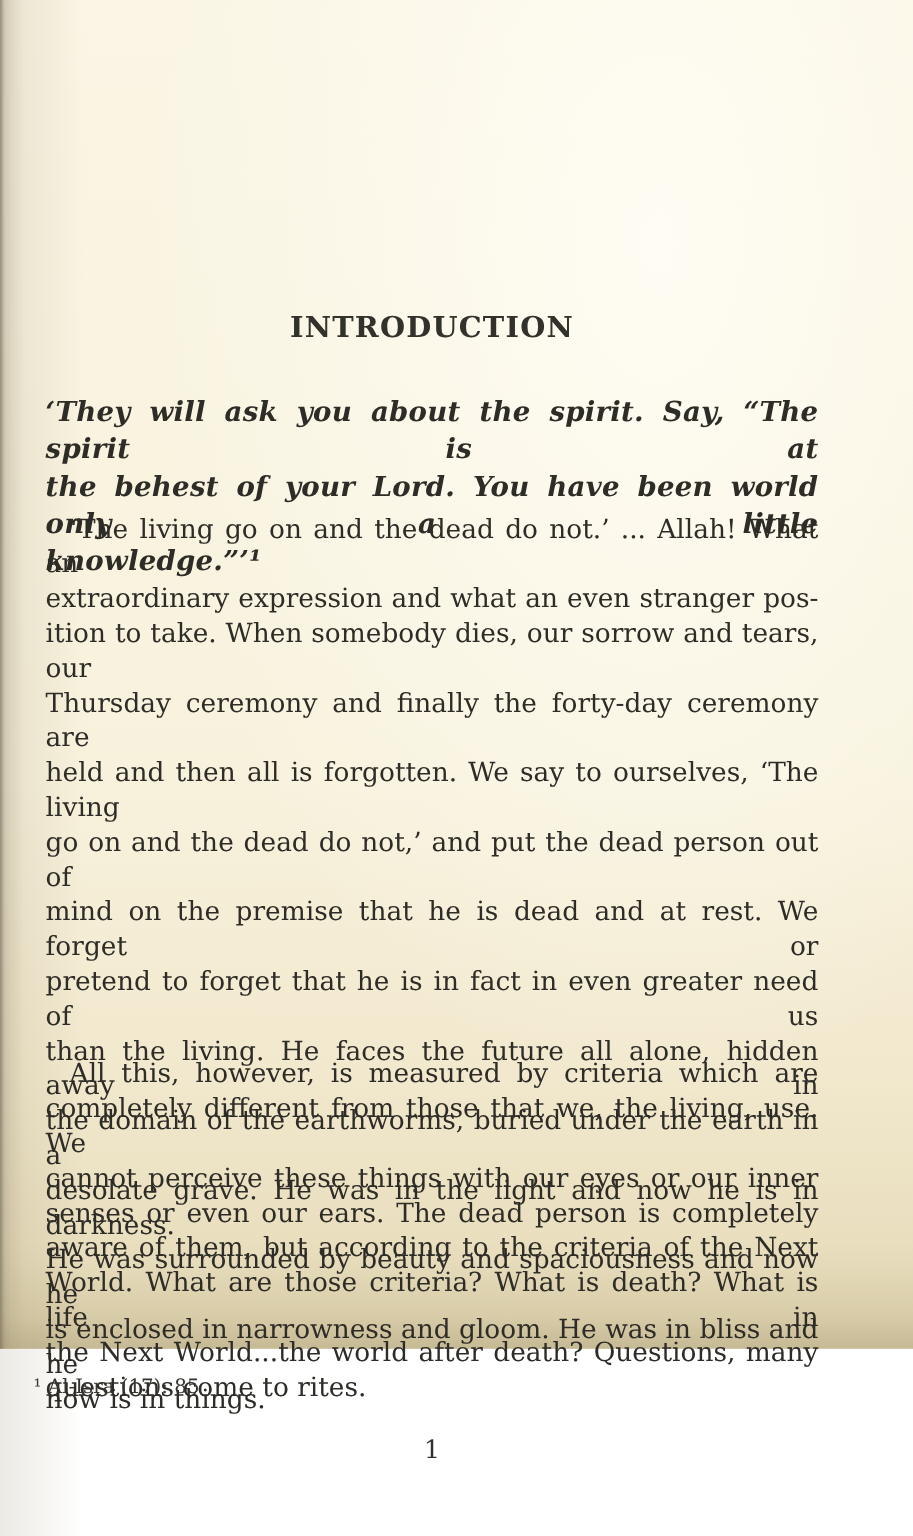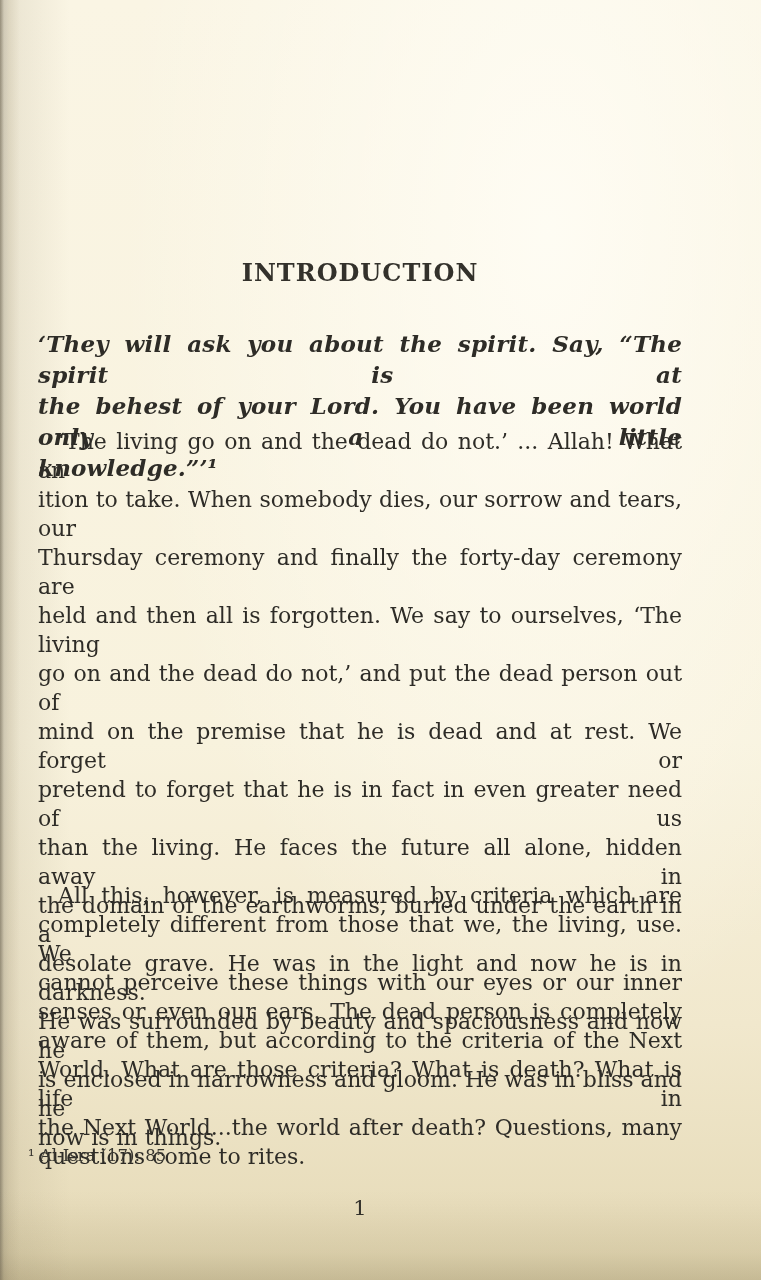--- a/index.html
+++ b/index.html
@@ -3,21 +3,21 @@
 <meta charset="utf-8">
 <style>
   html, body { margin: 0; padding: 0; }
   body {
     width: 761px; height: 1280px;
     font-family: "DejaVu Serif", "Liberation Serif", serif;
     overflow: hidden;
   }
   .page {
     position: relative;
-    width: 761px; height: 1280px;
+    width: 761px; height: 1124px;
     color: #2e2c27;
     background:
       radial-gradient(ellipse at 72% 18%, rgba(255,253,245,0.9) 0%, rgba(255,253,245,0) 55%),
       linear-gradient(90deg, rgba(116,109,92,0.75) 0px, rgba(116,109,92,0.22) 4px, rgba(172,160,130,0.20) 9px, rgba(172,160,130,0.0) 20px),
       linear-gradient(180deg, #faf5e4 0%, #f8f2dd 58%, #f1e8cd 80%, #e8ddbc 94%, #dcd0aa 100%);
   }
   .gutter-shade {
     position: absolute; left: 0; top: 0; width: 70px; height: 1280px;
     background: linear-gradient(90deg, rgba(150,138,108,0.18) 0%, rgba(150,138,108,0.0) 100%);
     pointer-events: none;
@@ -69,20 +69,21 @@
   <div class="column heading">INTRODUCTION</div>
 
   <div class="column epigraph">
       <div class="tline first">‘They will ask you about the spirit. Say, “The spirit is at</div>
       <div class="tline">the behest of your Lord. You have been world only a little</div>
       <div class="tline last">knowledge.”’¹</div>
     </div>
 
   <div class="column para para-1">
       <div class="tline first">‘The living go on and the dead do not.’ ... Allah! What an</div>
+      <div class="tline">extraordinary expression and what an even stranger pos-</div>
       <div class="tline">ition to take. When somebody dies, our sorrow and tears, our</div>
       <div class="tline">Thursday ceremony and finally the forty-day ceremony are</div>
       <div class="tline">held and then all is forgotten. We say to ourselves, ‘The living</div>
       <div class="tline">go on and the dead do not,’ and put the dead person out of</div>
       <div class="tline">mind on the premise that he is dead and at rest. We forget or</div>
       <div class="tline">pretend to forget that he is in fact in even greater need of us</div>
       <div class="tline">than the living. He faces the future all alone, hidden away in</div>
       <div class="tline">the domain of the earthworms, buried under the earth in a</div>
       <div class="tline">desolate grave. He was in the light and now he is in darkness.</div>
       <div class="tline">He was surrounded by beauty and spaciousness and now he</div>

